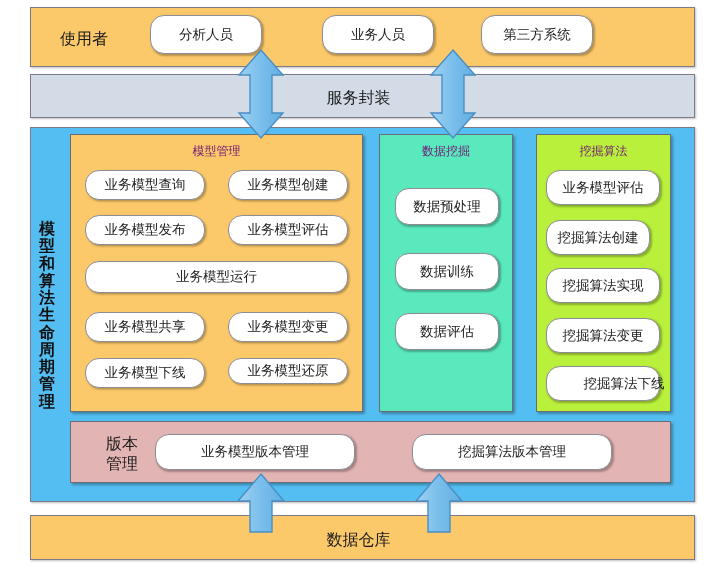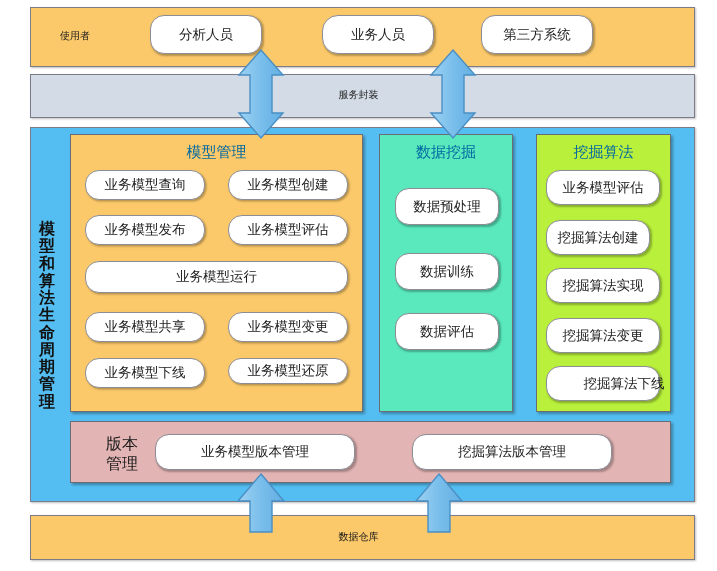--- a/index.html
+++ b/index.html
@@ -27,21 +27,21 @@
     border: 1px solid #7b7b8a;
     box-shadow: 1px 1px 2px rgba(0,0,0,0.25);
   }
   .band-orange { background: #fbc96a; }
   .band-gray   { background: #d3dce6; }
   .band-blue   { background: #54bef2; }
 
   .band-label {
     position: absolute;
     color: #1a1a1a;
-    font-size: 10px;
+    font-size: 16px;
     white-space: nowrap;
   }
 
   
   .pill {
     position: absolute;
     box-sizing: border-box;
     background: #ffffff;
     border: 1px solid #8d8d96;
     border-radius: 14px;
@@ -59,22 +59,22 @@
     position: absolute;
     box-sizing: border-box;
     border: 1px solid #6b6b75;
     box-shadow: 1.5px 1.5px 2.5px rgba(0,0,0,0.3);
   }
   .group-title {
     position: absolute;
     left: 0;
     right: 0;
     text-align: center;
-    font-size: 15px;
-    color: #0369a1;
+    font-size: 12px;
+    color: #701a75;
   }
   .g-model  { background: #fbc96a; }
   .g-mining { background: #5ae9bd; }
   .g-algo   { background: #b9f03c; }
   .g-version{ background: #e2b4b4; }
 
   
   .vlabel {
     position: absolute;
     display: flex;
@@ -108,21 +108,21 @@
 </head>
 <body>
 
 <div id="canvas">
 
   <div class="band band-orange" style="left:30px; top:7px; width:665px; height:60px;">
   </div>
   <div class="band-label" style="left:60px; top:29px;">使用者</div>
 
   <div class="pill" style="left:150px; top:15px; width:112px; height:39px;">分析人员</div>
-  <div class="pill" style="left:322px; top:15px; width:112px; height:39px;border-radius:16px;">业务人员</div>
+  <div class="pill" style="left:322px; top:15px; width:112px; height:39px;">业务人员</div>
   <div class="pill" style="left:481px; top:15px; width:112px; height:39px;">第三方系统</div>
 
   <div class="band band-gray" style="left:30px; top:74px; width:665px; height:44px;">
   </div>
   <div class="band-label" style="left:0; top:88px; width:717px; text-align:center;">服务封装</div>
 
   <div class="band band-blue" style="left:30px; top:127px; width:665px; height:375px;">
   </div>
 
   <div class="vlabel" style="left:32px; top:140px; width:30px; height:350px;">

